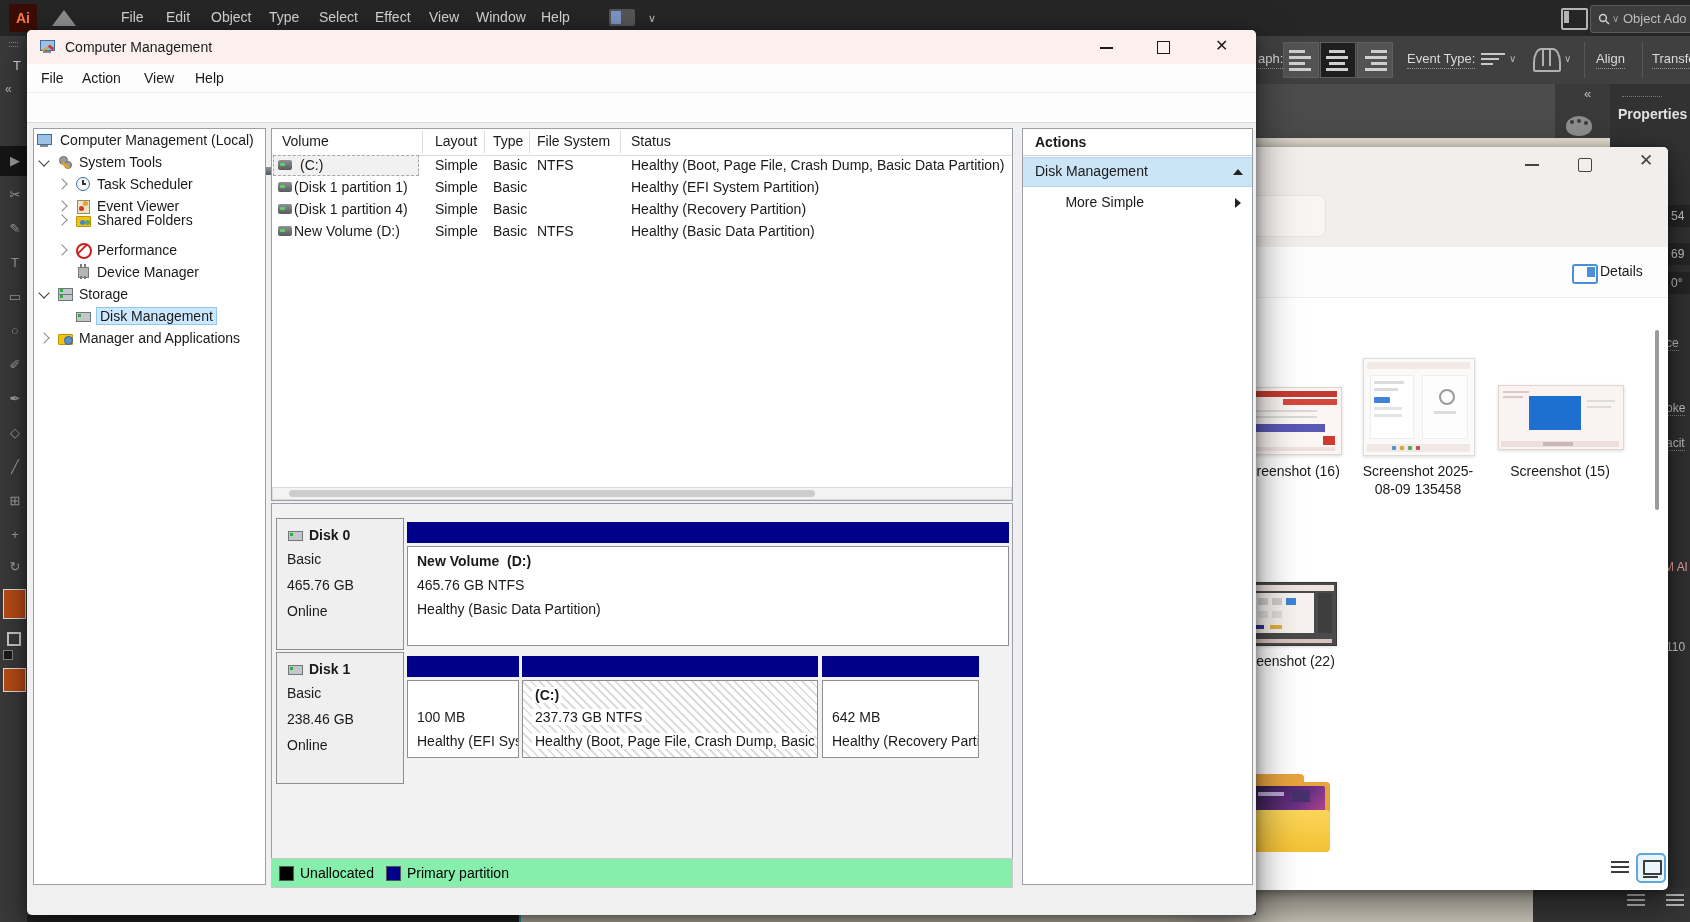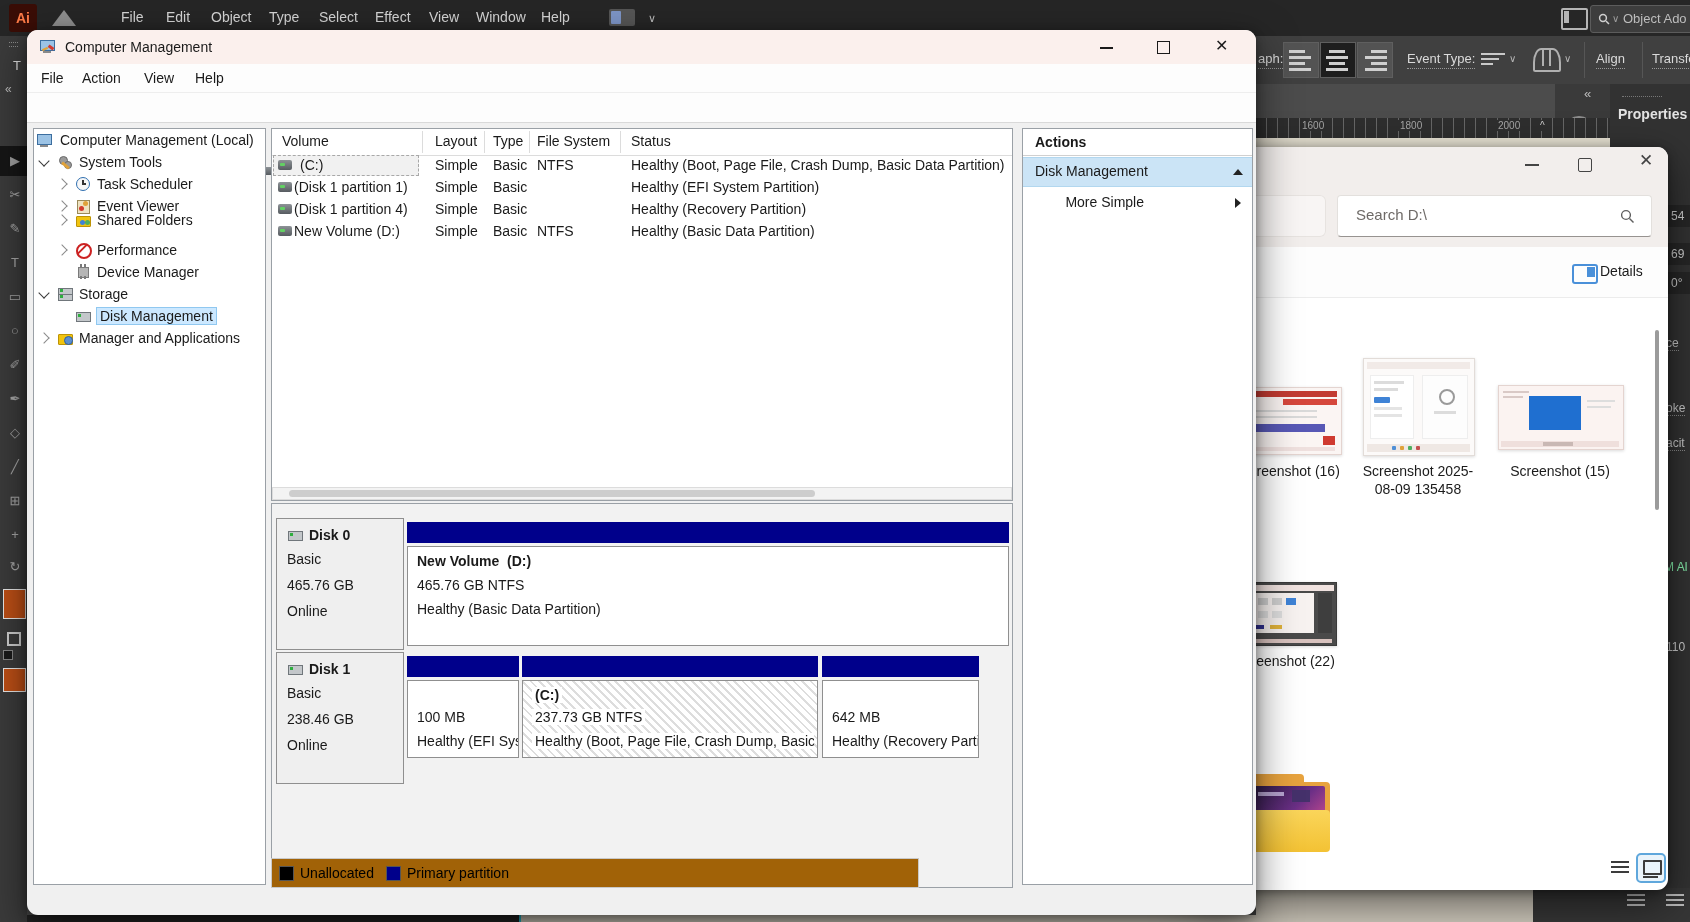--- a/index.html
+++ b/index.html
@@ -42,21 +42,21 @@
            font-size:12px;line-height:22px;padding-left:3px;}
   .sidefrag{position:absolute;left:1666px;color:#c9c9c9;font-size:12px;border-bottom:1px dotted #8a8a8a;}
   .ai-bottom-dark{position:absolute;left:27px;top:915px;width:492px;height:7px;background:#232323;}
   .teal-line{position:absolute;left:519px;top:915px;width:2px;height:7px;background:#27b3c4;}
   .tan-strip{position:absolute;left:521px;top:915px;width:1142px;height:7px;background:#cfc9bc;}
   .below-exp-tan{position:absolute;left:1256px;top:888px;width:277px;height:34px;background:#cfc9bc;}
   .below-exp-dark{position:absolute;left:1533px;top:888px;width:157px;height:34px;background:#363636;}
   .ham{position:absolute;width:18px;height:12px;}
   .ham b{position:absolute;left:0;width:18px;height:2px;background:#bdbdbd;}
   
-  .win{position:absolute;border-radius:11px;box-shadow:0 14px 42px rgba(0,0,0,.55),0 2px 10px rgba(0,0,0,.35);}
+  .win{position:absolute;border-radius:5px;box-shadow:0 14px 42px rgba(0,0,0,.55),0 2px 10px rgba(0,0,0,.35);}
   
   .explorer{left:1190px;top:147px;width:478px;height:743px;background:#ffffff;z-index:2;overflow:hidden;}
   .exp-top{position:absolute;left:0;top:0;width:478px;height:100px;background:#f2eeec;}
   .exp-btn{position:absolute;color:#444;}
   .exp-search{position:absolute;left:147px;top:48px;width:315px;height:42px;background:#fff;
               border:1px solid #e3e0dd;border-bottom:1px solid #979390;border-radius:4px;box-sizing:border-box;}
   .exp-search span{position:absolute;left:18px;top:10px;font-size:15px;color:#6e6a67;}
   .exp-addr{position:absolute;left:60px;top:48px;width:76px;height:42px;background:#f8f5f4;border-radius:6px;box-shadow:inset 0 0 0 1px #e7e3e0;}
   .exp-cmd{position:absolute;left:0;top:100px;width:478px;height:50px;background:#fdfdfd;border-bottom:1px solid #ececec;}
   .details-ico{position:absolute;left:382px;top:117px;width:22px;height:16px;border:2px solid #4a90d9;border-radius:3px;}
@@ -89,21 +89,21 @@
   .drive-ico{position:absolute;width:14px;height:10px;background:linear-gradient(#8d9296,#565b60);border-radius:2px;}
   .drive-ico i{position:absolute;left:2px;top:3px;width:5px;height:3px;background:#63d063;border-radius:1px;}
   .hscroll{position:absolute;left:245px;top:457px;width:740px;height:13px;background:#f3f3f3;border:1px solid #dcdcdc;box-sizing:border-box;}
   .hthumb{position:absolute;left:16px;top:2px;width:526px;height:7px;background:#cdcdcd;border-radius:4px;}
   .diskpane{position:absolute;left:244px;top:473px;width:742px;height:385px;background:#f2f2f2;border:1px solid #9aa0a6;box-sizing:border-box;}
   .disklabel{position:absolute;width:128px;background:#efefef;border:1px solid #8f8f8f;box-sizing:border-box;font-size:14px;color:#1a1a1a;}
   .band{position:absolute;height:21px;background:#00008b;}
   .pbox{position:absolute;background:#fff;border:1px solid #8f8f8f;box-sizing:border-box;overflow:hidden;}
   .pbox.hatch{background:repeating-linear-gradient(45deg,#ffffff 0 4px,#dddddd 4px 6px);}
   .pline{position:absolute;left:9px;font-size:14px;color:#1a1a1a;white-space:pre;}
-  .legend{position:absolute;left:244px;top:828px;width:648px;height:30px;background:#a16207;border:1px solid #c9c9c9;box-sizing:border-box;}
+  .legend{position:absolute;left:244px;top:828px;width:742px;height:30px;background:#86efac;border:1px solid #c9c9c9;box-sizing:border-box;}
   .lsw{position:absolute;top:7px;width:15px;height:15px;border:1px solid #555;box-sizing:border-box;}
   .acts-title{position:absolute;left:1008px;top:104px;font-size:14px;font-weight:bold;color:#1a1a1a;}
   .acts-row{position:absolute;left:996px;top:127px;width:229px;height:30px;background:#cbe4f6;border-top:1px solid #b2d7ef;border-bottom:1px solid #b2d7ef;box-sizing:border-box;}
   .tri-up{position:absolute;width:0;height:0;border-left:5px solid transparent;border-right:5px solid transparent;border-bottom:6px solid #222;}
   .tri-right{position:absolute;width:0;height:0;border-top:5px solid transparent;border-bottom:5px solid transparent;border-left:6px solid #222;}
   
   .tb-ico{position:absolute;top:67px;width:22px;height:22px;}
   .arrow{position:absolute;top:5px;width:0;height:0;border-top:6px solid transparent;border-bottom:6px solid transparent;}
   .arrow-tail{position:absolute;top:9px;width:9px;height:5px;}
   .fold{position:absolute;top:4px;width:18px;height:13px;background:#f3cf72;border:1px solid #c9a443;border-radius:2px;}
@@ -244,35 +244,29 @@
   <div class="ai-propcol"></div>
   <div class="ai-propside"></div>
   <div class="abs" style="left:1584px;top:86px;color:#bdbdbd;font-size:13px;z-index:1">«</div>
   <div class="abs" style="left:1622px;top:96px;width:40px;height:3px;border-top:1px dotted #777;z-index:1"></div>
   <div class="abs" style="left:1618px;top:106px;font-size:14px;font-weight:bold;color:#e3e3e3;z-index:1">Properties</div>
   <div class="palette">
       <i style="left:4px;top:4px"></i>
       <i style="left:11px;top:3px"></i>
       <i style="left:18px;top:5px"></i>
     </div>
-  <div class="ai-ruler">
-    <span style="left:44px">1600</span>
-    <span style="left:142px">1800</span>
-    <span style="left:240px">2000</span>
-    <span style="left:282px;color:#cfcfcf">^</span>
-  </div>
   <div class="ai-board-sliver"></div>
 
   <div class="sidebox" style="top:205px">54</div>
   <div class="sidebox" style="top:243px">69</div>
   <div class="sidebox" style="top:272px">0°</div>
   <div class="sidefrag" style="top:336px">ce</div>
   <div class="sidefrag" style="top:401px">oke</div>
   <div class="sidefrag" style="top:436px">acit</div>
-  <div class="abs" style="left:1664px;top:560px;color:#86efac;font-size:12px">M Al</div>
+  <div class="abs" style="left:1664px;top:560px;color:#fca5a5;font-size:12px">M Al</div>
   <div class="abs" style="left:1666px;top:640px;color:#cfcfcf;font-size:12px">110</div>
 
   <div class="ai-bottom-dark"></div>
   <div class="teal-line"></div>
   <div class="tan-strip"></div>
   <div class="below-exp-tan"></div>
   <div class="below-exp-dark">
     <div class="ham" style="left:94px;top:6px">
         <b style="top:0"></b>
         <b style="top:5px"></b>
@@ -284,27 +278,20 @@
       <b style="top:5px"></b>
       <b style="top:10px"></b>
     </div>
 
   <div class="win explorer">
     <div class="exp-top"></div>
     <div class="exp-btn" style="left:335px;top:17px;width:14px;height:2px;background:#444"></div>
     <div class="exp-btn" style="left:388px;top:11px;width:12px;height:12px;border:1.5px solid #444;border-radius:2px"></div>
     <div class="exp-btn" style="left:449px;top:3px;font-size:17px">✕</div>
     <div class="exp-addr"></div>
-    <div class="exp-search">
-      <span>Search D:\</span>
-      <svg width="15" height="15" style="position:absolute;right:16px;top:13px" viewBox="0 0 15 15">
-          <circle cx="6" cy="6" r="4.4" fill="none" stroke="#5f5f5f" stroke-width="1.4"></circle>
-          <line x1="9.5" y1="9.5" x2="13.5" y2="13.5" stroke="#5f5f5f" stroke-width="1.4"></line>
-        </svg>
-    </div>
     <div class="exp-cmd"></div>
     <div class="details-ico">
         <i></i>
       </div>
     <div class="abs" style="left:410px;top:116px;font-size:14px;color:#1b1b1b">Details</div>
 
     <div class="thumb" style="left:50px;top:240px;width:100px;height:66px">
       <div class="abs" style="left:3px;top:3px;width:93px;height:6px;background:#c23b32"></div>
       <div class="abs" style="left:42px;top:11px;width:54px;height:6px;background:#d5473c"></div>
       <div class="abs" style="left:6px;top:22px;width:70px;height:2px;background:#d9d9d9"></div>

